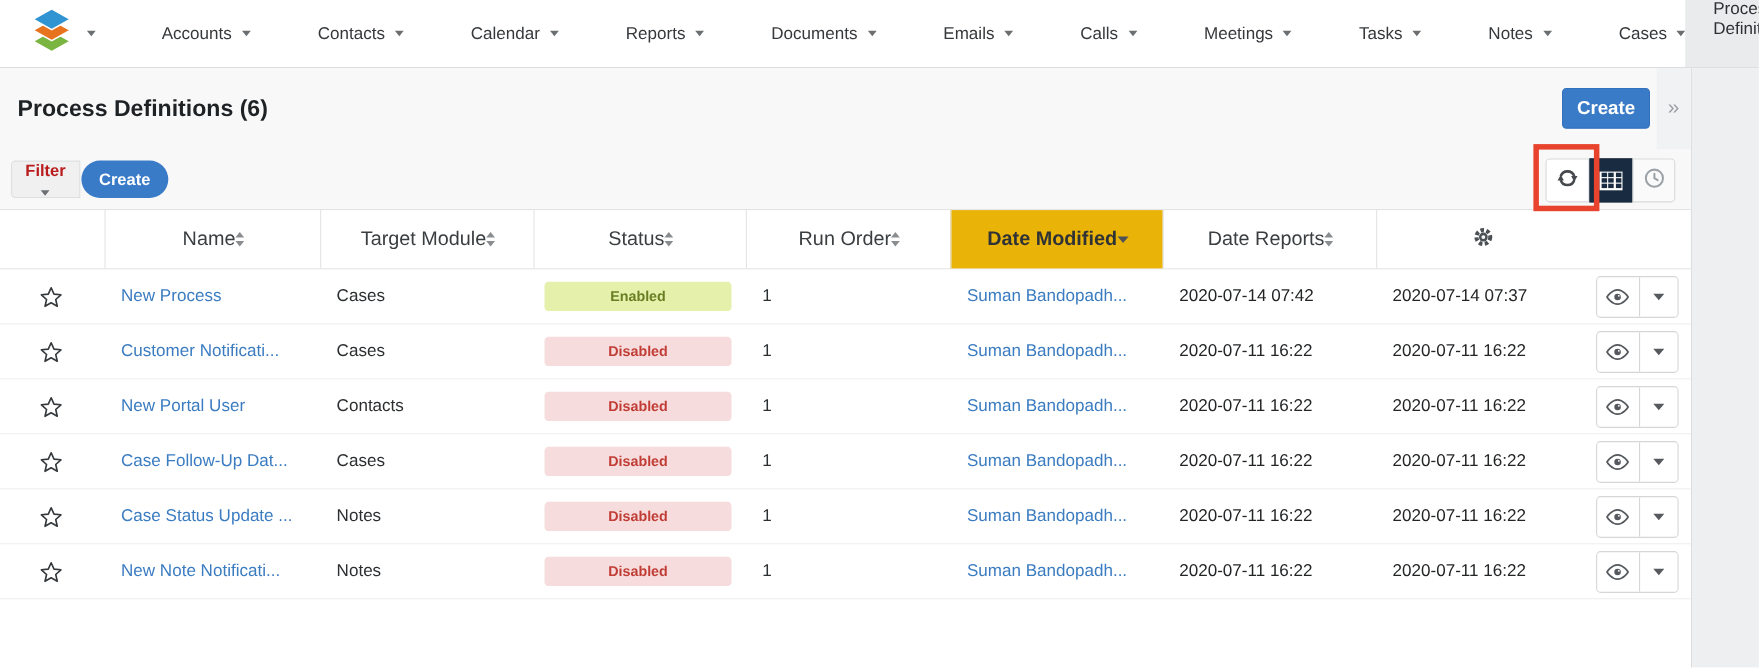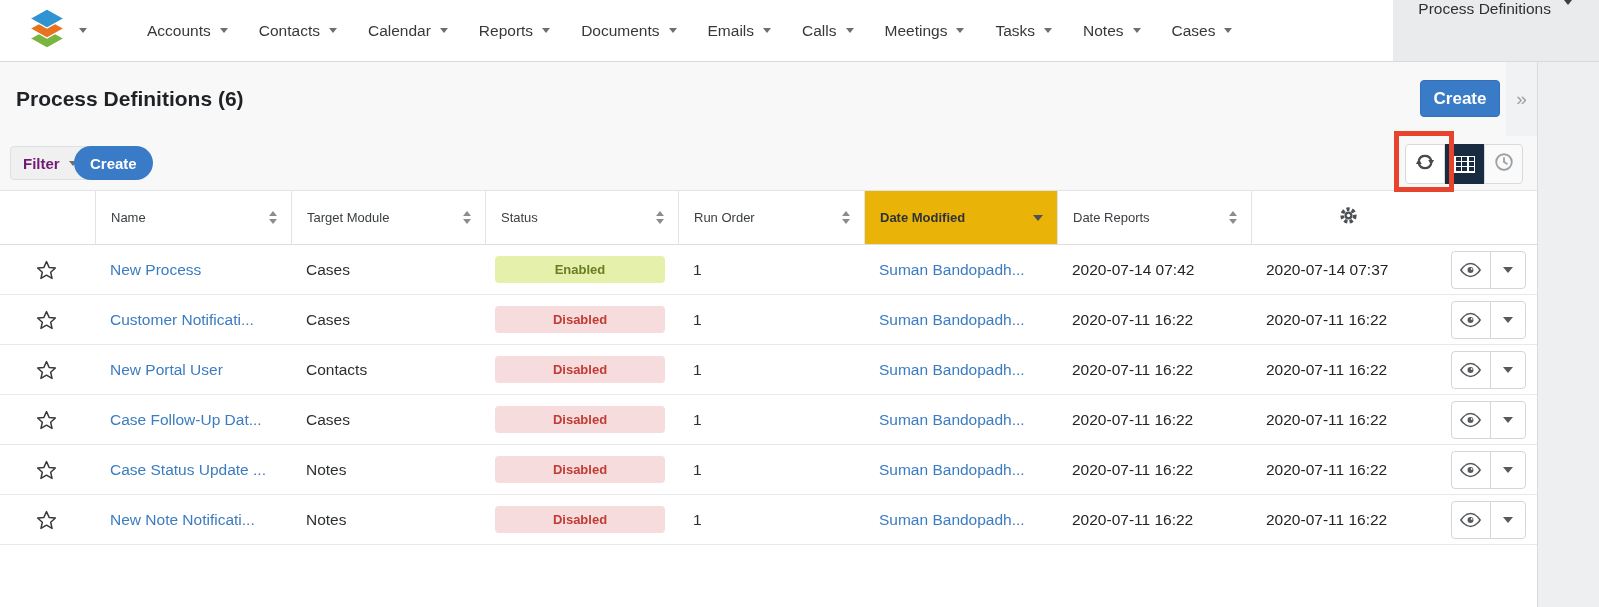--- a/index.html
+++ b/index.html
@@ -3,21 +3,21 @@
 <meta charset="utf-8">
 <style>
   html,body{margin:0;padding:0;}
   body{font-family:"Liberation Sans", sans-serif; background:#fff;}
   .app{position:relative;width:1599px;height:607px;background:#ffffff;overflow:hidden;}
 
   
   .navbar{position:absolute;left:0;top:0;width:1599px;height:62px;background:#fff;
           border-bottom:1px solid #d8dadb;display:flex;align-items:center;box-sizing:border-box;}
   .logo-wrap{display:flex;align-items:center;margin-left:27px;gap:12px;}
-  .nav-items{display:flex;margin-left:60px;gap:31px;align-items:center;}
+  .nav-items{display:flex;margin-left:60px;gap:61px;align-items:center;}
   .nav-item{display:flex;align-items:center;gap:9px;cursor:pointer;}
   .nav-item span.lbl{font-size:15.5px;color:#36393c;}
   .caret{width:0;height:0;border-left:4.5px solid transparent;border-right:4.5px solid transparent;
          border-top:5.5px solid #6b6f72;}
   .nav-active{margin-left:auto;align-self:stretch;display:flex;align-items:flex-start;gap:13px;
               padding:0 27px 0 25px;background:#e9ebec;cursor:pointer;}
   .nav-active span.lbl{font-size:15.5px;color:#2e3134;}
   .nav-active .caret{border-top-color:#3c3f41;}
 
   
@@ -33,21 +33,21 @@
               background:#3a7bc8;border:1px solid #3371bd;border-radius:4px;color:#fff;
               font-size:17px;font-weight:700;display:flex;align-items:center;justify-content:center;
               box-sizing:border-box;cursor:pointer;}
   .drawer-toggle{position:absolute;left:1506px;top:0;width:31px;height:74px;background:#f1f2f3;
               display:flex;align-items:center;justify-content:center;color:#9b9fa3;font-size:19px;cursor:pointer;}
 
   
   .toolbar{position:relative;height:54px;background:#f8f8f9;}
   .btn-filter{position:absolute;left:10px;top:10px;height:34px;padding:0 12px;background:#f0f0f1;
               border:1px solid #dedfe0;border-radius:4px 0 0 4px;display:flex;align-items:center;gap:9px;
-              font-size:15px;font-weight:700;color:#701a75;box-sizing:border-box;cursor:pointer;}
+              font-size:15px;font-weight:700;color:#b91c1c;box-sizing:border-box;cursor:pointer;flex-direction:column;}
   .btn-create-pill{position:absolute;left:74px;top:10px;height:34px;padding:0 16px;background:#3a7bc8;
               border-radius:17px;display:flex;align-items:center;color:#fff;font-size:15px;font-weight:700;
               cursor:pointer;z-index:2;}
   .search-input{position:absolute;left:150px;top:7px;width:1206px;height:40px;border:1px solid #e4e5e6;
               border-radius:3px;box-sizing:border-box;padding:0 15px;font-size:16px;color:#333;
               font-family:"Liberation Sans",sans-serif;background:#fff;}
   .search-input::placeholder{color:#a9adb0;}
   .tb-btn{position:absolute;top:8px;height:40px;box-sizing:border-box;display:flex;align-items:center;
           justify-content:center;cursor:pointer;}
   .btn-refresh{left:1405px;width:40px;background:#fff;border:1px solid #d8d9da;border-radius:4px 0 0 4px;}
@@ -55,22 +55,22 @@
   .btn-recent{left:1484px;width:39px;background:#fafafa;border:1px solid #d8d9da;border-radius:0 4px 4px 0;}
   .annotation-box{position:absolute;left:1394px;top:-5px;width:60px;height:61px;border:5px solid #e8432c;
           box-sizing:border-box;z-index:5;pointer-events:none;}
   .grid-icon{width:18px;height:14px;background:#fff;display:grid;
           grid-template-columns:repeat(3,1fr);grid-template-rows:repeat(3,1fr);gap:1.5px;padding:1.5px;}
   .grid-icon i{background:#192b40;}
 
   
   .grid-cols{display:grid;grid-template-columns:95px 196px 194px 193px 186px 193px 194px 193px 1fr;}
   .thead{height:55px;border-top:1px solid #e2e3e4;border-bottom:1px solid #dcdddd;box-sizing:border-box;}
-  .th{display:flex;align-items:center;justify-content:space-between;padding:0 14px 0 15px;
-      border-left:1px solid #e3e4e5;box-sizing:border-box;font-size:13px;color:#3a3e41;cursor:pointer;}
+  .th{display:flex;align-items:center;justify-content:center;padding:0 14px 0 15px;
+      border-left:1px solid #e3e4e5;box-sizing:border-box;font-size:18px;color:#3a3e41;cursor:pointer;}
   .th.first{border-left:none;}
   .th.sorted{background:#eab308;font-weight:700;color:#303336;}
   .th-star{border-left:none;}
   .th-actions{display:flex;align-items:center;justify-content:center;border-left:1px solid #e3e4e5;cursor:pointer;}
   .sorts{display:flex;flex-direction:column;gap:2.5px;}
   .tri-up{width:0;height:0;border-left:4.5px solid transparent;border-right:4.5px solid transparent;
           border-bottom:5px solid #8a8d90;}
   .tri-dn{width:0;height:0;border-left:4.5px solid transparent;border-right:4.5px solid transparent;
           border-top:5px solid #8a8d90;}
   .tri-desc{width:0;height:0;border-left:5.5px solid transparent;border-right:5.5px solid transparent;

